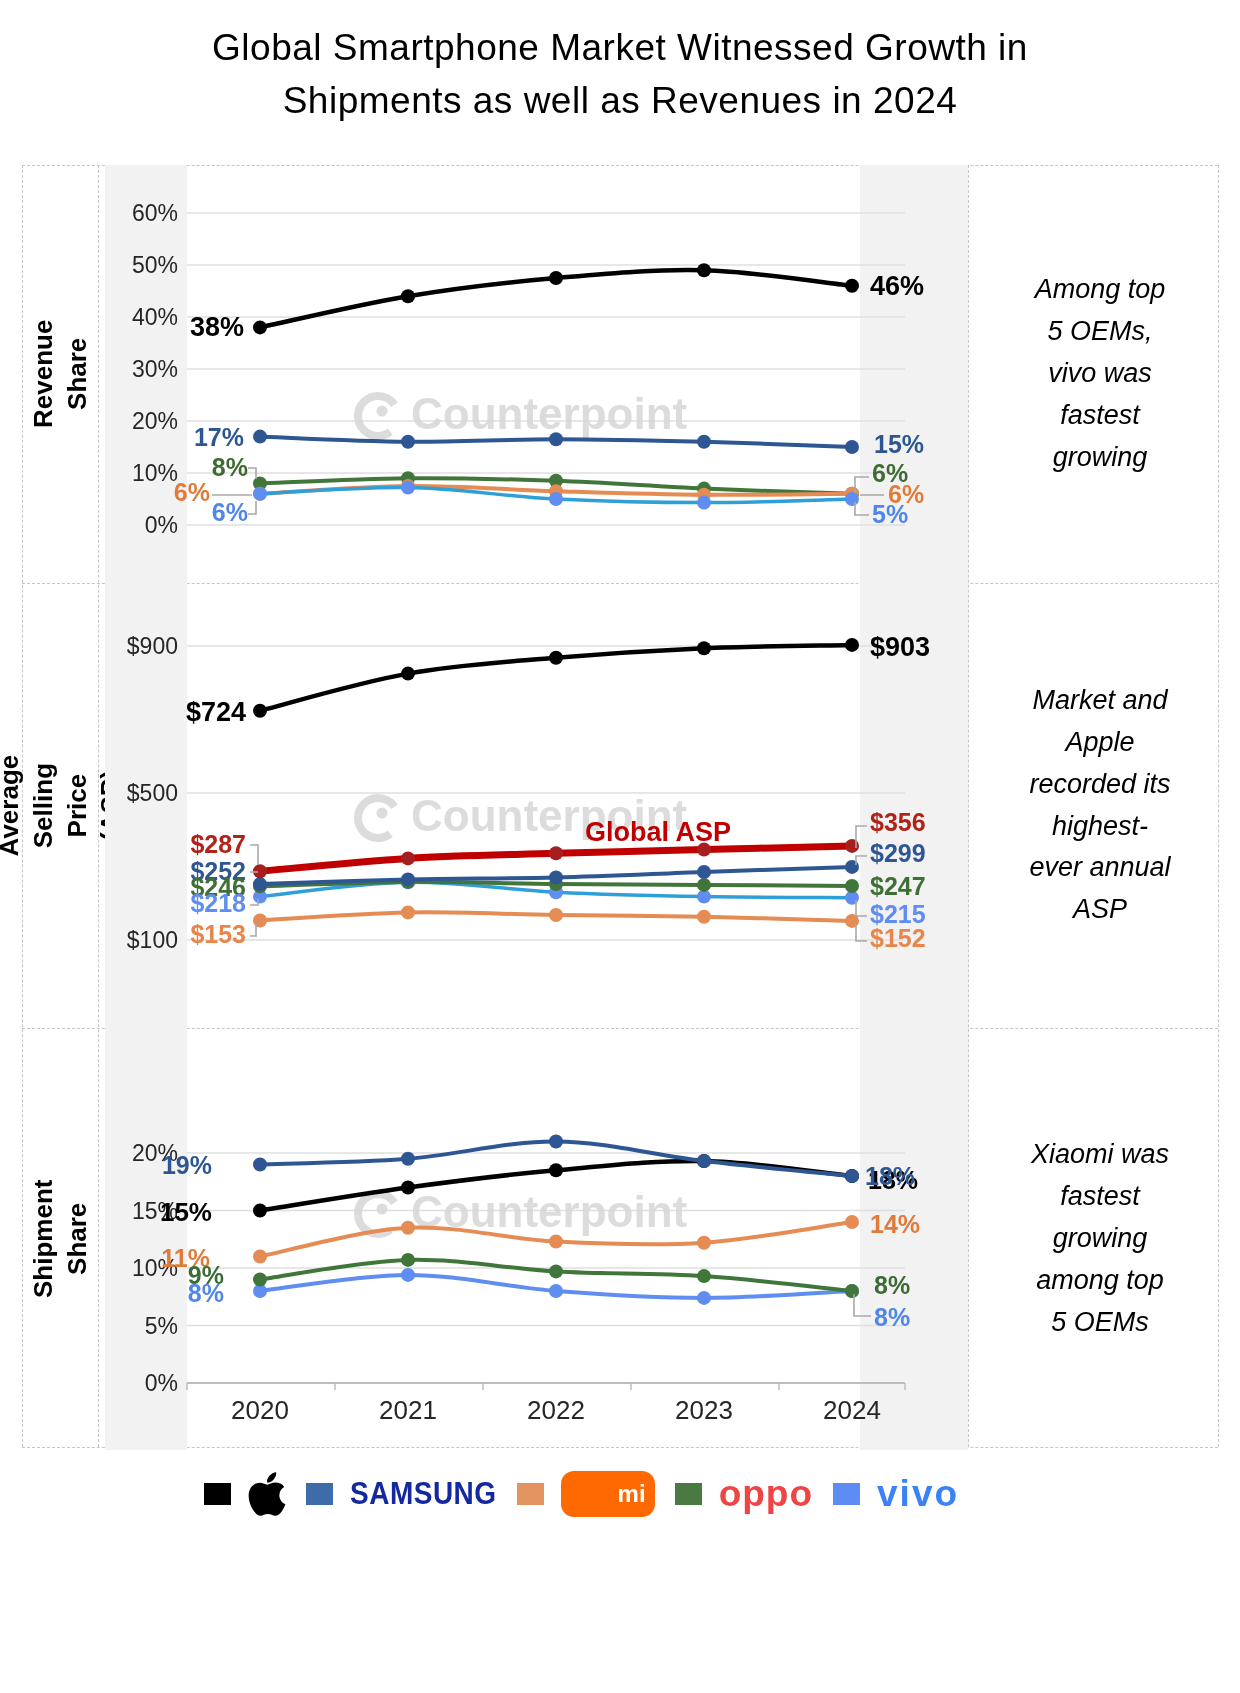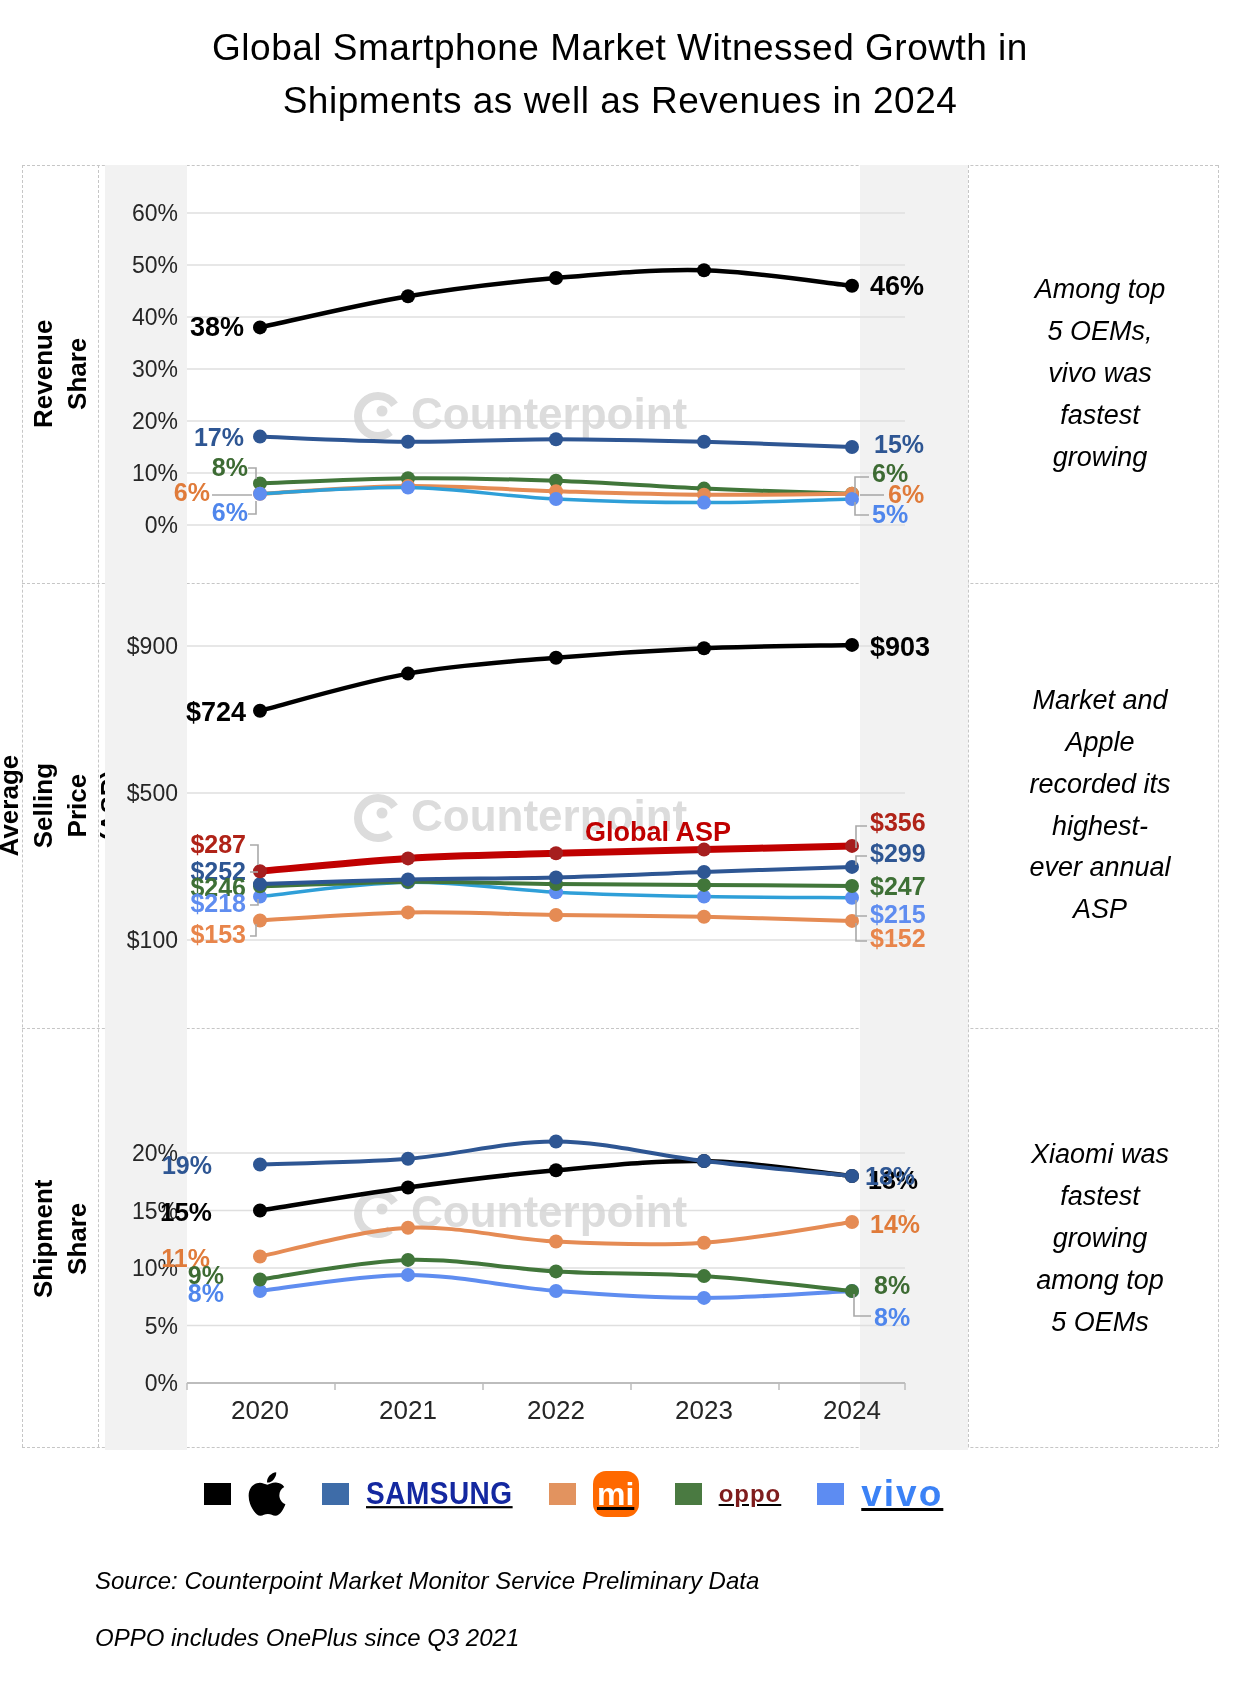--- a/index.html
+++ b/index.html
@@ -9,33 +9,33 @@
          font-size:37px;font-weight:normal;line-height:1.42;white-space:pre-line;letter-spacing:.5px;}
   .hd{position:absolute;left:22px;width:1196px;height:0;border-top:1.5px dashed #c6c6c6;}
   .vd{position:absolute;top:165px;height:1282px;width:0;border-left:1.5px dashed #c6c6c6;}
   .axisbox{position:absolute;left:24px;width:74px;display:flex;align-items:center;justify-content:center;}
   .axisbox span{transform:rotate(-90deg);white-space:pre-line;text-align:center;
                 font-size:26px;font-weight:bold;line-height:1.3;display:block;}
   .chart{position:absolute;left:98px;}
   .note{position:absolute;left:975px;width:250px;display:flex;align-items:center;justify-content:center;
         text-align:center;font-size:27px;line-height:1.55;white-space:pre-line;font-style:italic;}
   .legend{position:absolute;top:1462px;left:98px;width:1060px;height:64px;
-          display:flex;align-items:center;gap:36px;padding-left:106px;box-sizing:border-box;text-decoration:underline;}
+          display:flex;align-items:center;gap:20px;padding-left:106px;box-sizing:border-box;}
   .li{display:flex;align-items:center;gap:17px;}
   .sw{display:inline-block;width:27px;height:22px;}
   .sw-apple{background:#000000;}
   .sw-samsung{background:#3e6ca8;}
   .sw-xiaomi{background:#e2935f;}
   .sw-oppo{background:#4a7a41;}
   .sw-vivo{background:#5d8cf2;}
   .apple-logo{width:38px;height:50px;display:block;}
   .wm-samsung{font-size:28px;font-weight:bold;color:#1428a0;letter-spacing:.5px;transform:scale(1,1.1);}
   .mi-logo{width:46px;height:46px;background:#ff6900;border-radius:13px;display:flex;
-           align-items:center;justify-content:center;color:#fff;font-weight:bold;font-size:32px;}
-  .wm-oppo{font-size:24px;font-weight:bold;color:#7f1d1d;letter-spacing:1px;}
+           align-items:center;justify-content:center;color:#fff;font-weight:bold;font-size:24px;padding-left:48px;}
+  .wm-oppo{font-size:37px;font-weight:bold;color:#ef4444;letter-spacing:1px;}
   .wm-vivo{font-size:37px;font-weight:bold;color:#3b82f6;letter-spacing:2px;}
   .footer{position:absolute;left:95px;top:1566px;font-style:italic;font-size:24px;line-height:1.25;}
   .footer .l2{margin-top:27px;}
   svg text{font-family:"Liberation Sans",sans-serif;}
 </style>
 </head>
 <body>
 
 <div class="page">
 
@@ -312,18 +312,14 @@
     <div class="li">
       <span class="sw sw-oppo"></span>
       <span class="wm-oppo">oppo</span>
     </div>
     <div class="li">
       <span class="sw sw-vivo"></span>
       <span class="wm-vivo">vivo</span>
     </div>
   </div>
 
-  <div class="footer">
-    <div>Source: Counterpoint Market Monitor Service Preliminary Data</div>
-    <div class="l2">OPPO includes OnePlus since Q3 2021</div>
-  </div>
 
 </div>
 
 </body></html>

